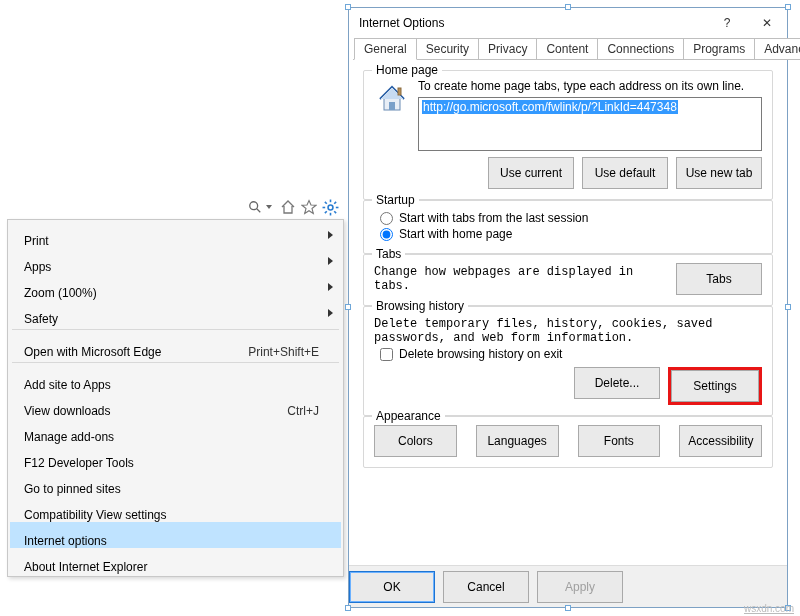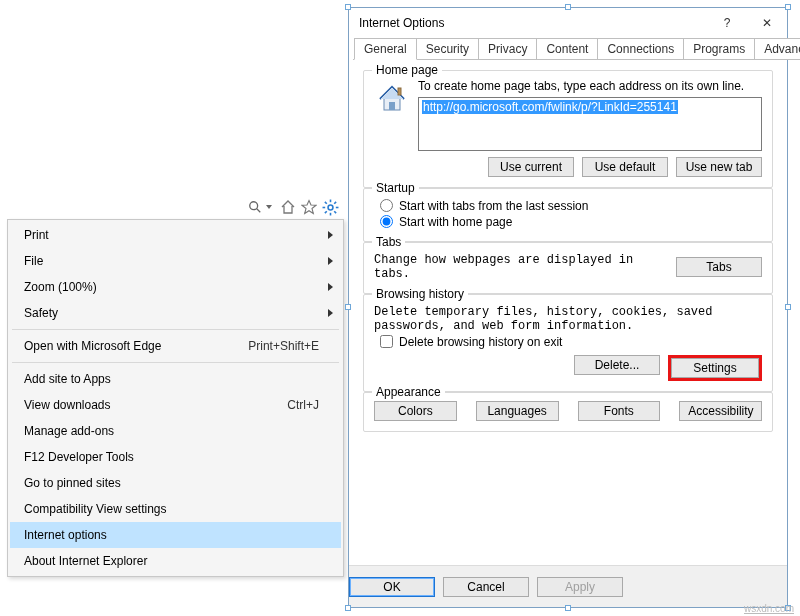--- a/index.html
+++ b/index.html
@@ -55,21 +55,21 @@
     top: 219px;
     left: 7px;
     width: 337px;
     background: #f5f5f5;
     border: 1px solid #c8c8c8;
     box-shadow: 2px 2px 4px rgba(0,0,0,.15);
     padding: 2px;
   }
   .ctx-row {
     display: flex;
-    align-items: center;
+    align-items: flex-end;
     height: 26px;
     padding: 0 22px 0 14px;
     position: relative;
   }
   .ctx-row .label { flex: 1; }
   .ctx-row .hotkey { color: #333; }
   .ctx-row.has-sub:after {
     content: "";
     position: absolute;
     right: 8px; top: 50%;
@@ -176,37 +176,37 @@
     resize: none;
     overflow-y: scroll;
   }
   .selected-url {
     background: #3399ff;
     color: #fff;
     padding: 0 1px;
   }
   .btn {
     min-width: 86px;
-    height: 20px;
+    height: 32px;
     border: 1px solid #a9a9a9;
     background: #eaeaea;
     font-family: inherit; font-size: 12px;
     padding: 0 8px;
     cursor: default;
   }
   .btn.disabled { color: #a0a0a0; }
   .btn-row-right {
     display: flex;
     gap: 8px;
     justify-content: flex-end;
     margin-top: 6px;
   }
   .field-text { margin: 2px 0; font-family: Liberation Mono, monospace; }
   .radio-row, .check-row {
-    display: flex; align-items: flex-start; gap: 6px;
+    display: flex; align-items: center; gap: 6px;
     margin: 2px 0;
     padding-left: 6px;
   }
   .radio-row input, .check-row input { margin: 0; }
   .red-highlight {
     border: 3px solid #e81515;
     padding: 0;
   }
 
   .appearance-row {
@@ -285,21 +285,21 @@
         </g>
       </svg>
   </span>
 </div>
 
 <div class="ctx-menu" id="ctx-menu">
     <div class="ctx-row has-sub">
       <span class="label">Print</span>
     </div>
     <div class="ctx-row has-sub">
-      <span class="label">File</span>
+      <span class="label">Apps</span>
     </div>
     <div class="ctx-row has-sub">
       <span class="label">Zoom (100%)</span>
     </div>
     <div class="ctx-row has-sub">
       <span class="label">Safety</span>
     </div>
     <div class="ctx-sep"></div>
     <div class="ctx-row">
       <span class="label">Open with Microsoft Edge</span>
@@ -360,21 +360,21 @@
             <path d="M6 20 L18 8 L30 20" fill="none" stroke="#2a5fa5" stroke-width="2"></path>
             <rect x="10" y="18" width="16" height="13" fill="#e8eef6" stroke="#6a8bb3"></rect>
             <rect x="15" y="23" width="6" height="8" fill="#7aa0c9"></rect>
             <path d="M6 20 L18 8 L30 20" fill="#c7dbf2" stroke="#2a5fa5" stroke-width="1"></path>
             <rect x="24" y="9" width="3" height="7" fill="#b9915a" stroke="#8a6a3d"></rect>
           </svg>
         </span>
         <div class="homepage-textwrap">
           <div class="homepage-instruction">To create home page tabs, type each address on its own line.</div>
           <div class="homepage-textarea">
-            <span class="selected-url">http://go.microsoft.com/fwlink/p/?LinkId=255141</span>
+            <span class="selected-url">http://go.microsoft.com/fwlink/p/?LinkId=447348</span>
           </div>
         </div>
       </div>
       <div class="btn-row-right">
         <button class="btn">Use current</button>
         <button class="btn">Use default</button>
         <button class="btn">Use new tab</button>
       </div>
     </div>
 

